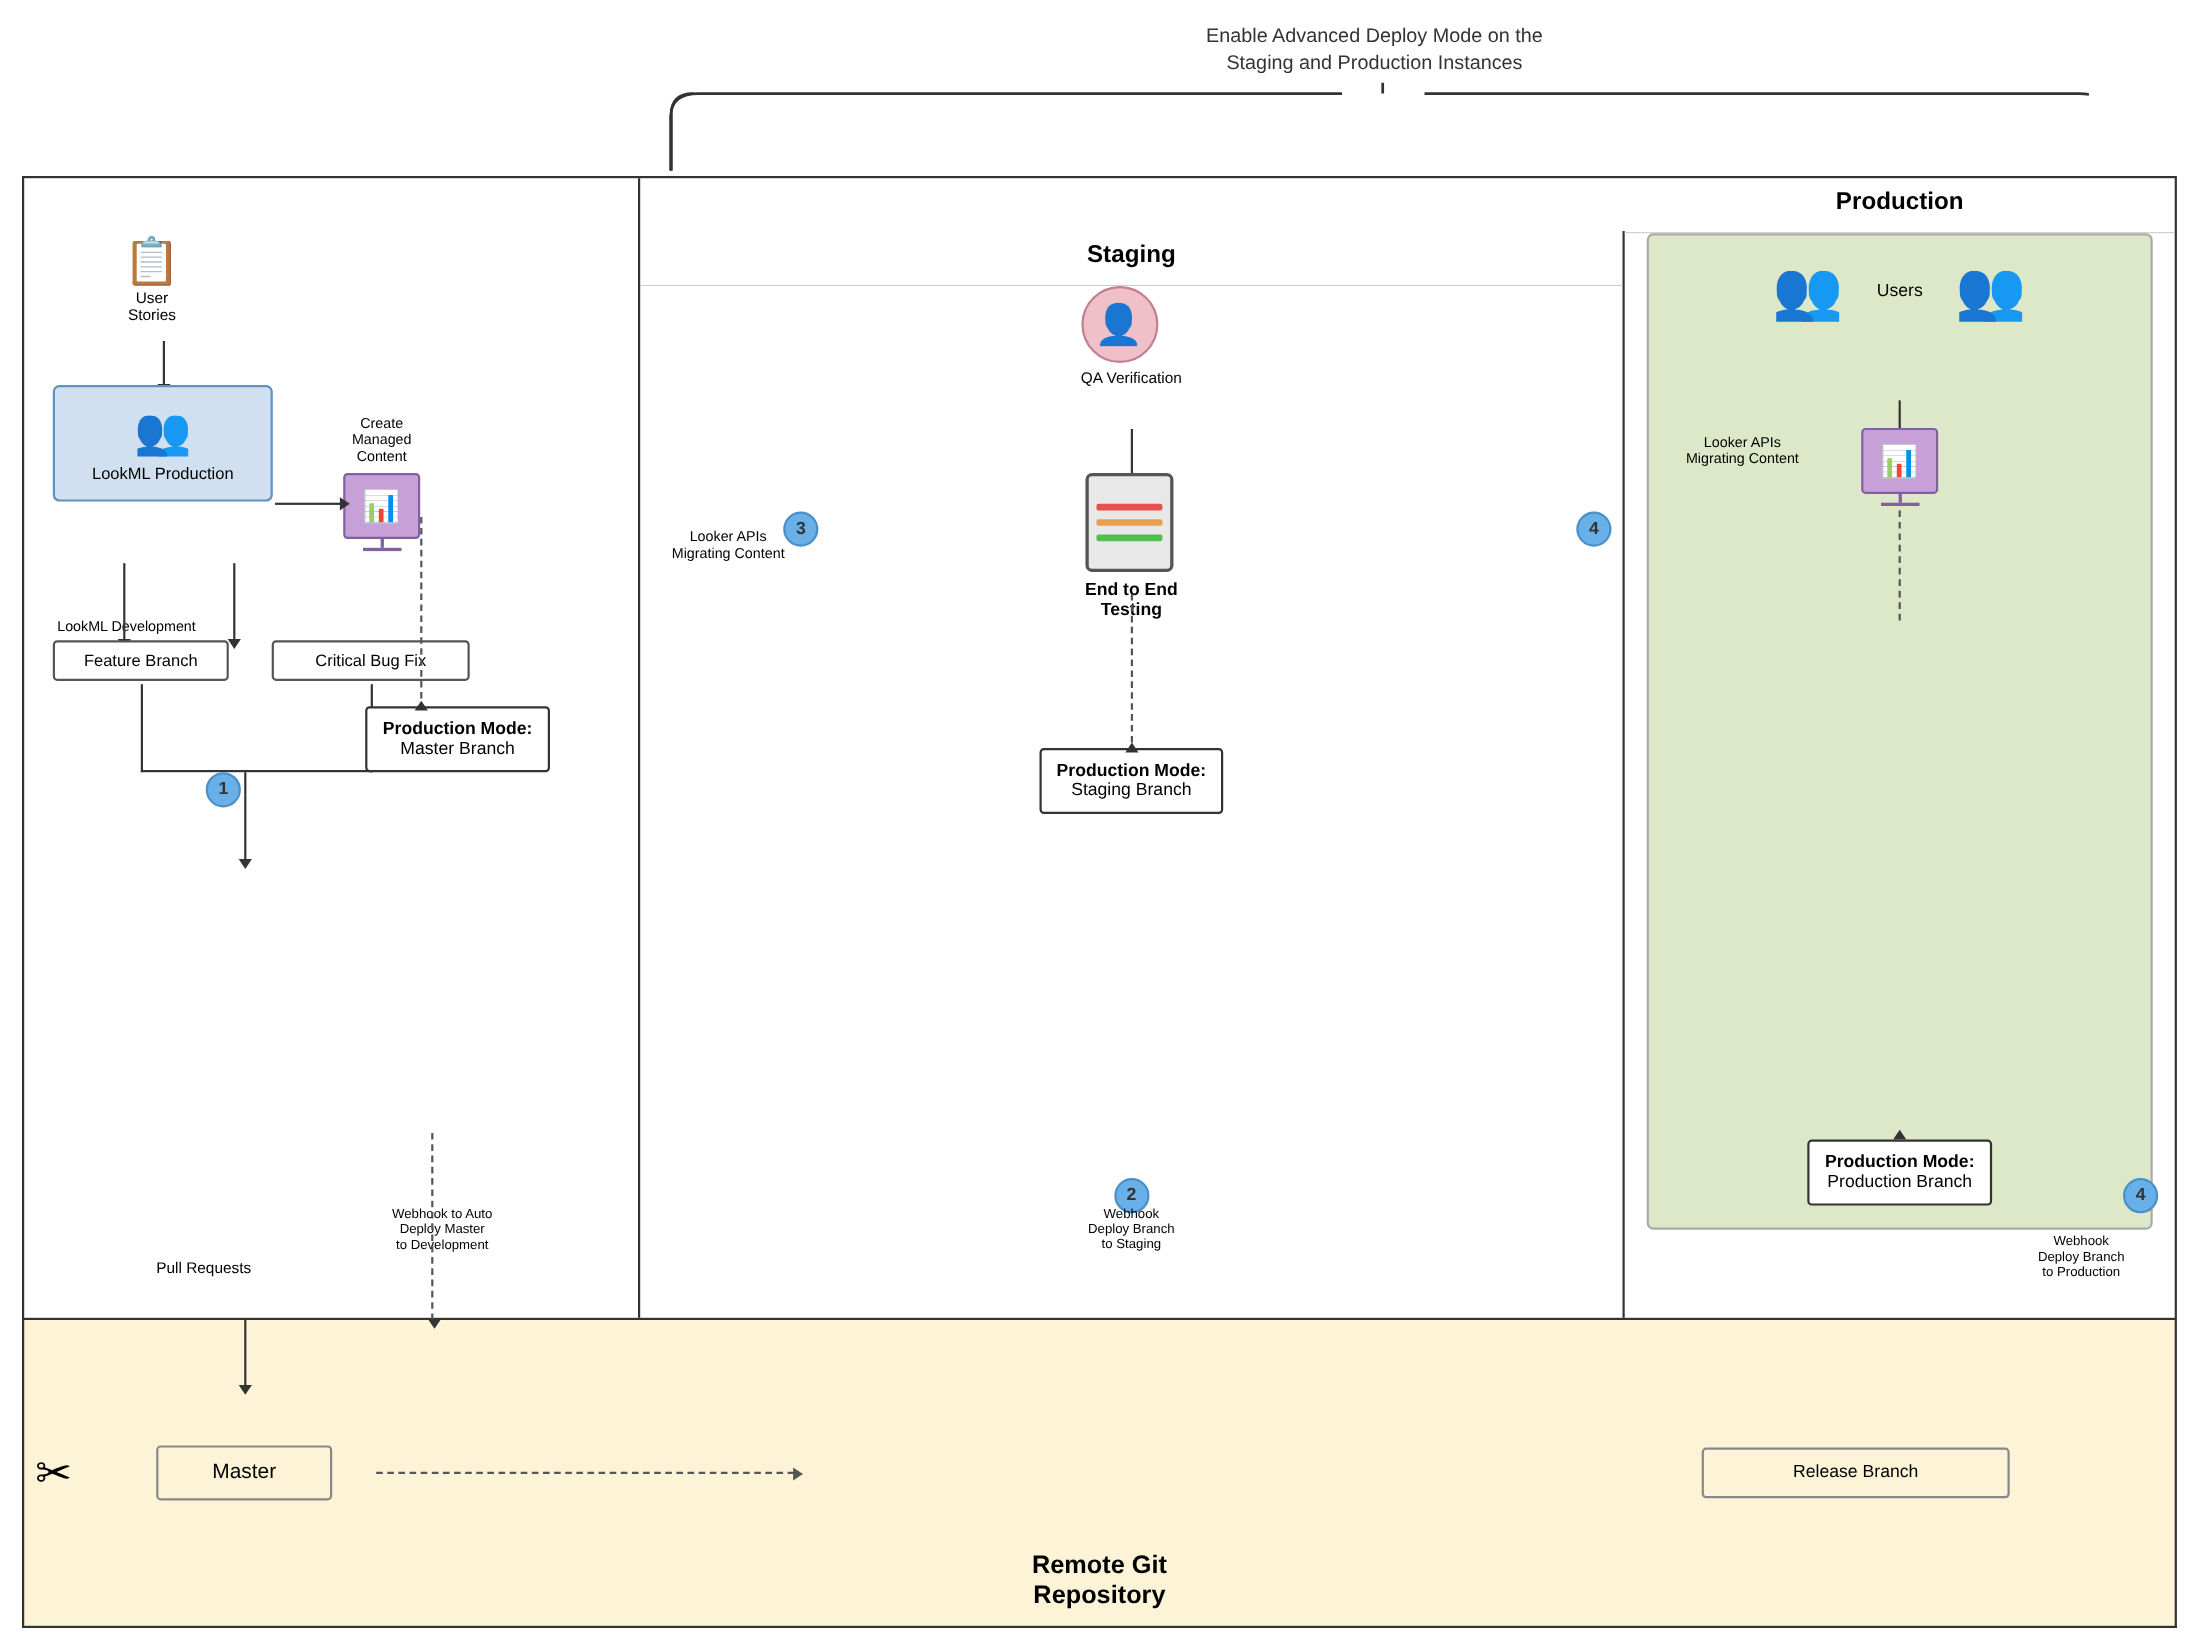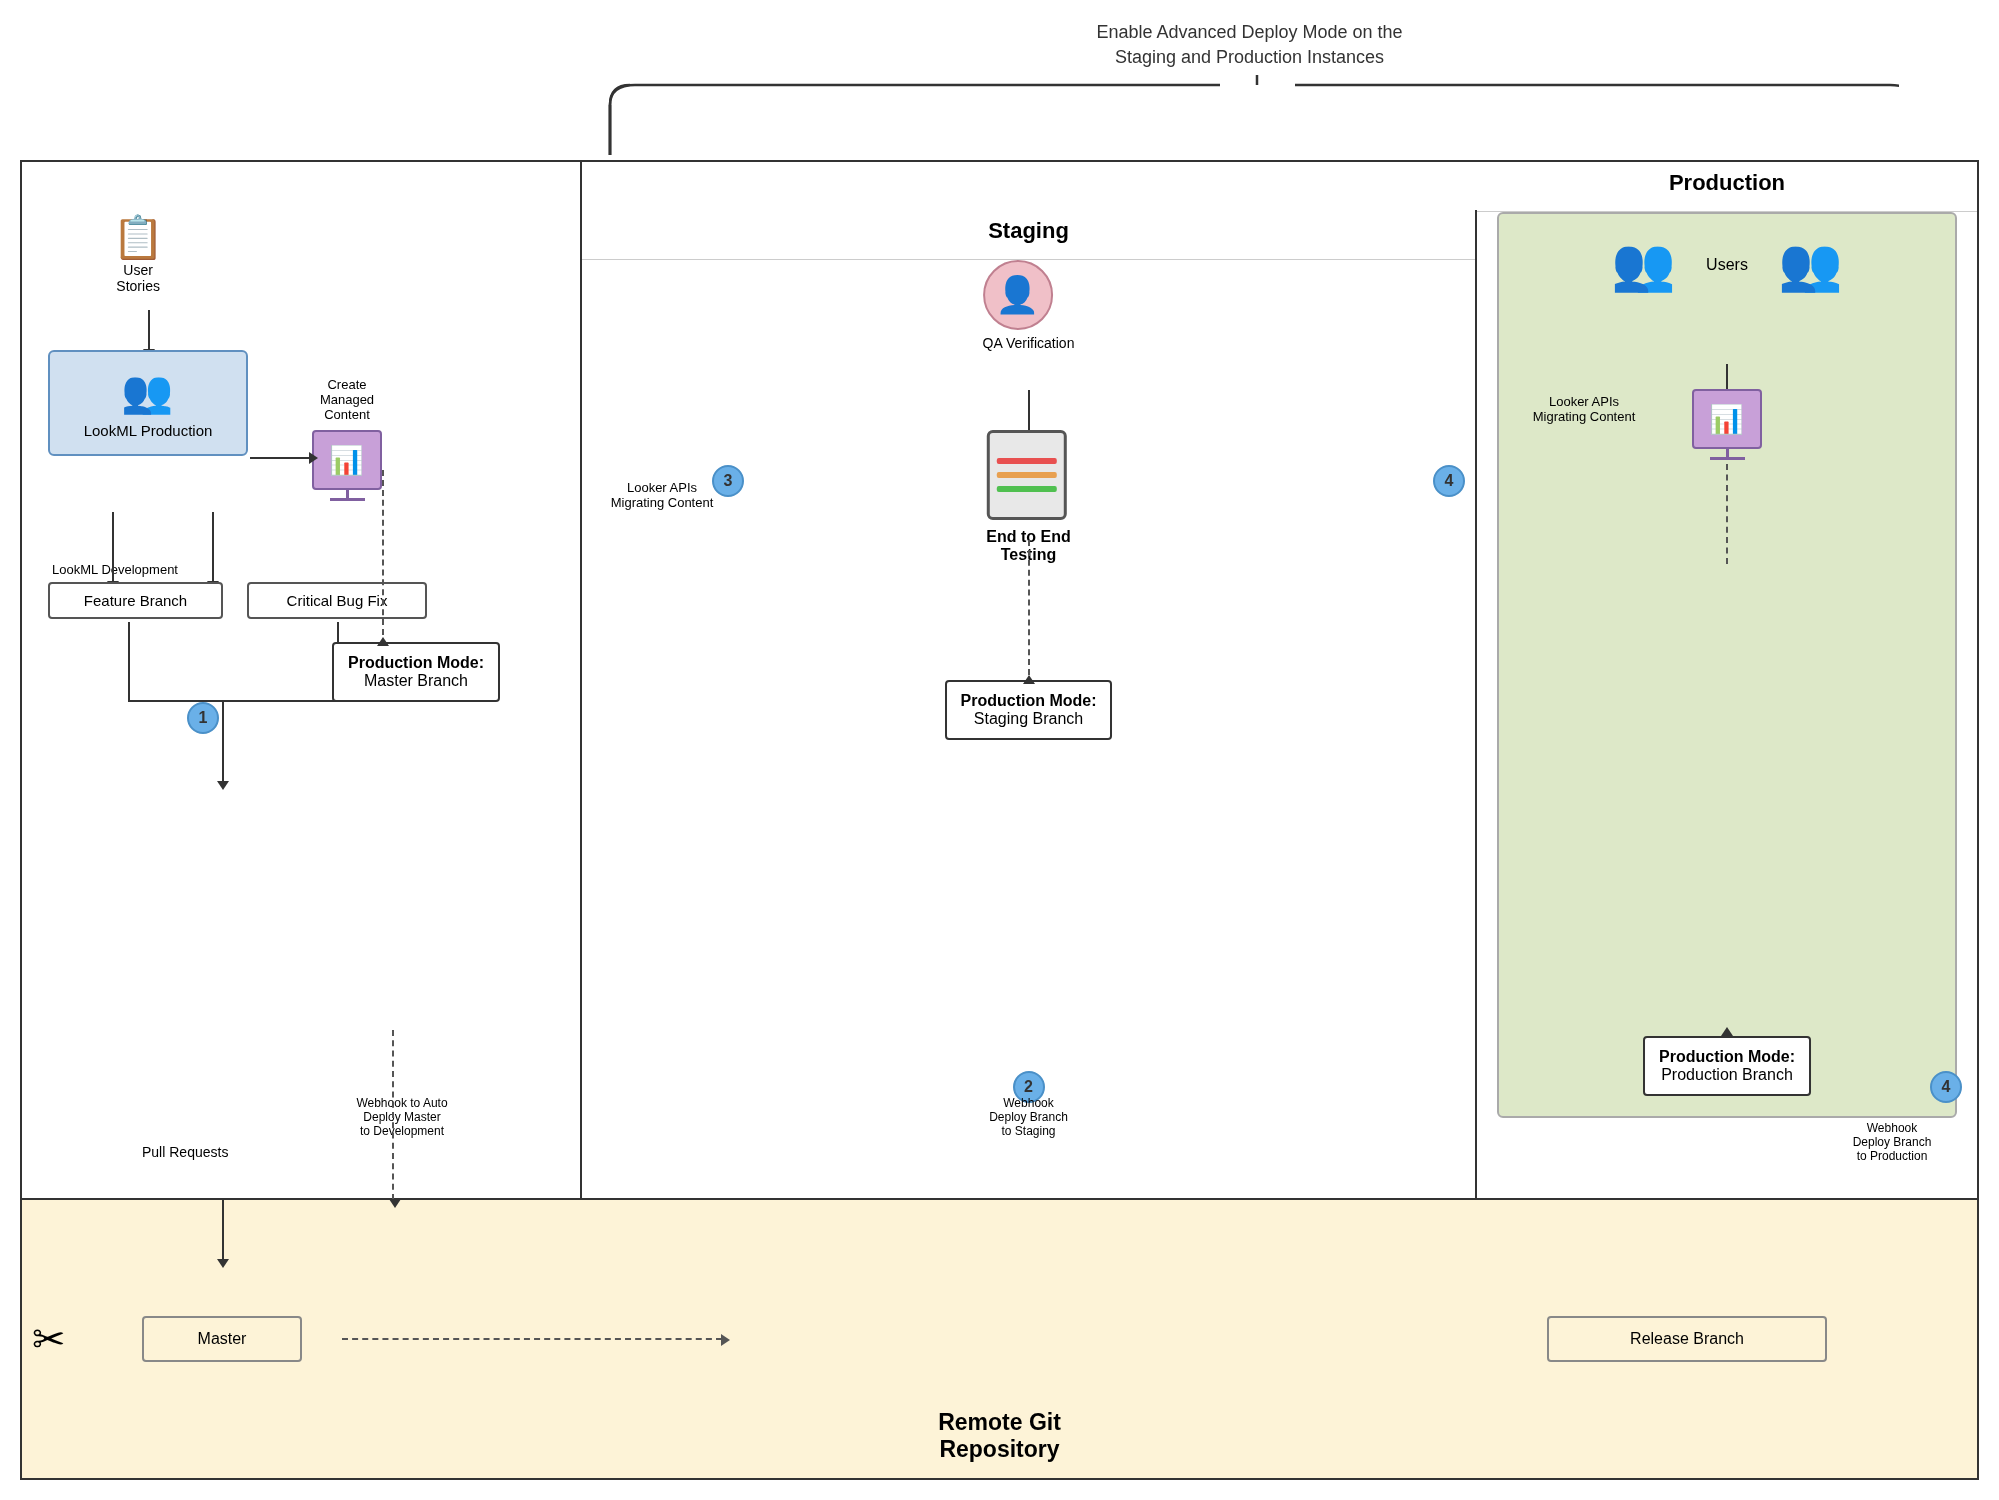--- a/index.html
+++ b/index.html
@@ -183,21 +183,21 @@
       text-align: center;
       width: 200px;
     }
 
     .master-box {
       background: #fdf3d7;
       border: 2.5px solid #888;
       border-radius: 4px;
       text-align: center;
       padding: 12px 32px;
-      font-size: 16px;
+      font-size: 19px;
       min-width: 160px;
     }
 
     .release-box {
       background: #fdf3d7;
       border: 2.5px solid #888;
       border-radius: 4px;
       text-align: center;
       padding: 12px 20px;
       font-size: 16px;
@@ -252,21 +252,21 @@
         <div style="position:absolute;top:400px;left:30px;font-size:13px;">LookML Development</div>
 
         <div style="position:absolute;top:350px;left:90px;width:2px;height:70px;background:#333;">
           <div style="position:absolute;bottom:-8px;left:-5px;border-left:6px solid transparent;border-right:6px solid transparent;border-top:9px solid #333;"></div>
         </div>
 
         <div style="position:absolute;top:350px;left:190px;width:2px;height:70px;background:#333;">
           <div style="position:absolute;bottom:-8px;left:-5px;border-left:6px solid transparent;border-right:6px solid transparent;border-top:9px solid #333;"></div>
         </div>
 
-        <div class="box" style="position:absolute;top:420px;left:26px;width:175px;">
+        <div class="box" style="position:absolute;top:420px;left:26px;width:160px;">
           <span>Feature Branch</span>
         </div>
 
         <div class="box" style="position:absolute;top:420px;left:225px;width:180px;">
           <span>Critical Bug Fix</span>
         </div>
 
         <div style="position:absolute;top:460px;left:106px;width:2px;height:80px;background:#333;"></div>
         <div style="position:absolute;top:460px;left:315px;width:2px;height:80px;background:#333;"></div>
         <div style="position:absolute;top:538px;left:106px;width:210px;height:2px;background:#333;"></div>

